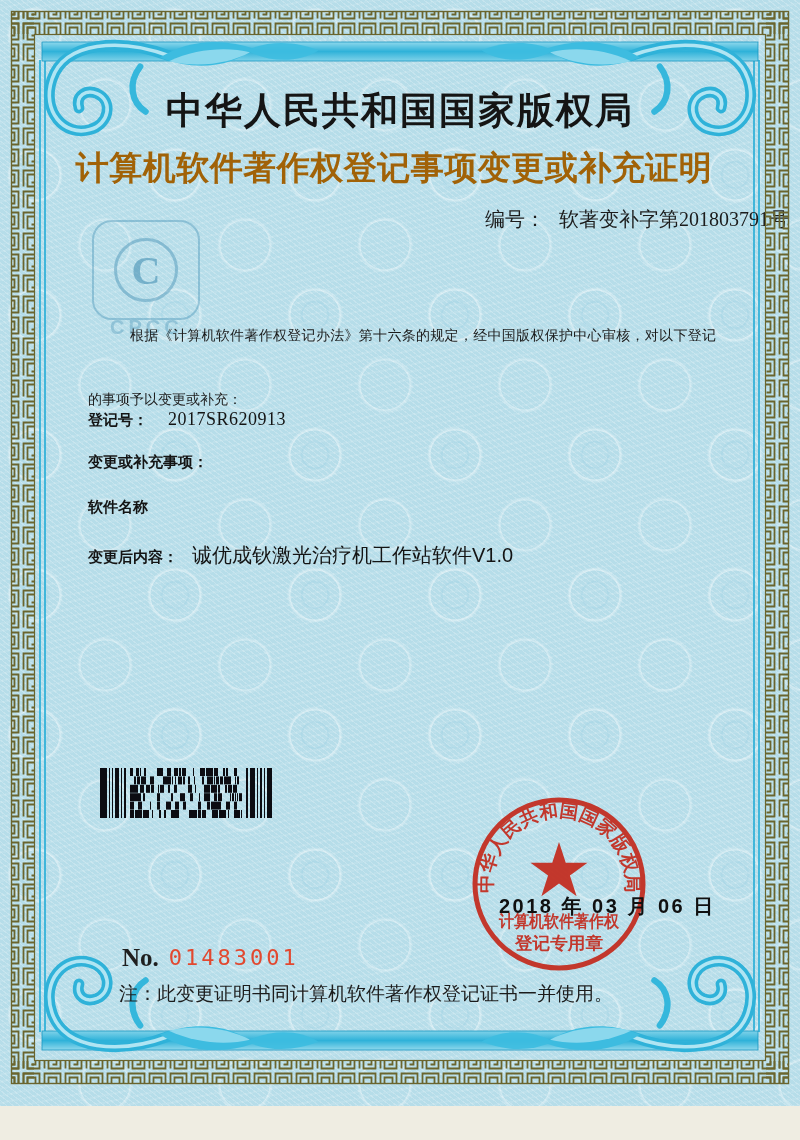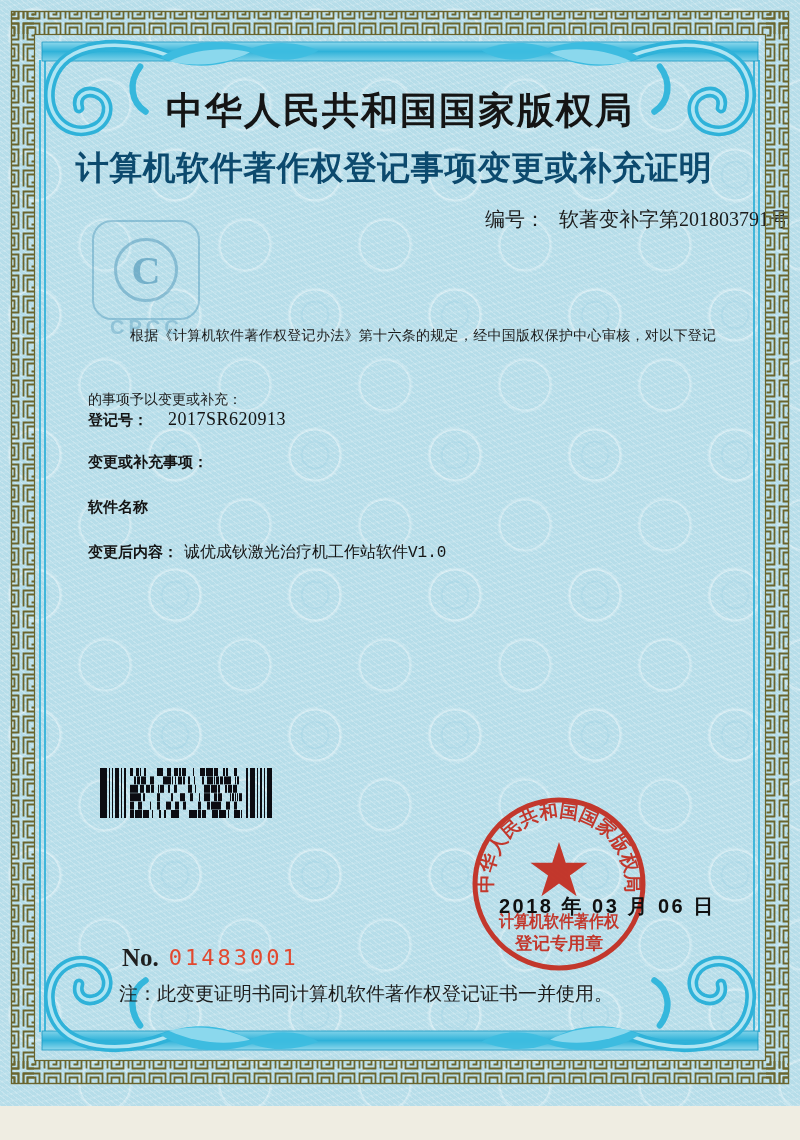--- a/index.html
+++ b/index.html
@@ -21,29 +21,29 @@
     background-size:140px 140px,140px 140px,140px 140px,auto,auto;
   }
   .abs{position:absolute;}
   
   .side-line{position:absolute;top:60px;height:972px;width:3px;
     border-left:2px solid #2cb0d8;border-right:2px solid #2cb0d8;opacity:.85;}
   
   .authority{left:0;top:86px;width:800px;text-align:center;font-size:37px;font-weight:bold;
     letter-spacing:2px;color:#151515;}
   .cert-title{left:0;top:146px;width:788px;text-align:center;font-size:33px;font-weight:bold;
-    letter-spacing:0.5px;color:#0c4a6e;}
+    letter-spacing:0.5px;color:#a16207;}
   .serial{left:485px;top:206px;font-size:20px;color:#1c1c1c;white-space:nowrap;}
   .serial .gap{display:inline-block;width:14px;}
   .body-par{left:88px;top:304px;width:628px;font-size:14px;line-height:64px;
     text-indent:42px;text-align:justify;color:#1b1b1b;}
   .frow{left:88px;white-space:nowrap;color:#141414;}
   .flabel{font-family:"Liberation Sans","DejaVu Sans",sans-serif;font-weight:bold;font-size:15px;}
   .fvalue{font-size:18px;letter-spacing:.5px;margin-left:20px;}
-  .fvalue2{font-size:16px;margin-left:6px;font-family:Liberation Mono, monospace;}
+  .fvalue2{font-size:20px;margin-left:14px;font-family:Liberation Sans, sans-serif;}
   
   .badge{left:92px;top:220px;width:104px;height:96px;border:2px solid rgba(80,152,186,.45);
     border-radius:20px;display:flex;align-items:center;justify-content:center;}
   .badge-ring{width:58px;height:58px;border-radius:50%;border:3px solid rgba(80,152,186,.5);
     display:flex;align-items:center;justify-content:center;
     color:rgba(70,145,180,.6);font-size:40px;font-weight:bold;
     font-family:"Liberation Serif","DejaVu Serif",serif;}
   .badge-sub{left:110px;top:316px;font-size:20px;letter-spacing:4px;color:rgba(80,152,186,.4);
     font-weight:bold;font-family:"Liberation Sans","DejaVu Sans",sans-serif;}
   

